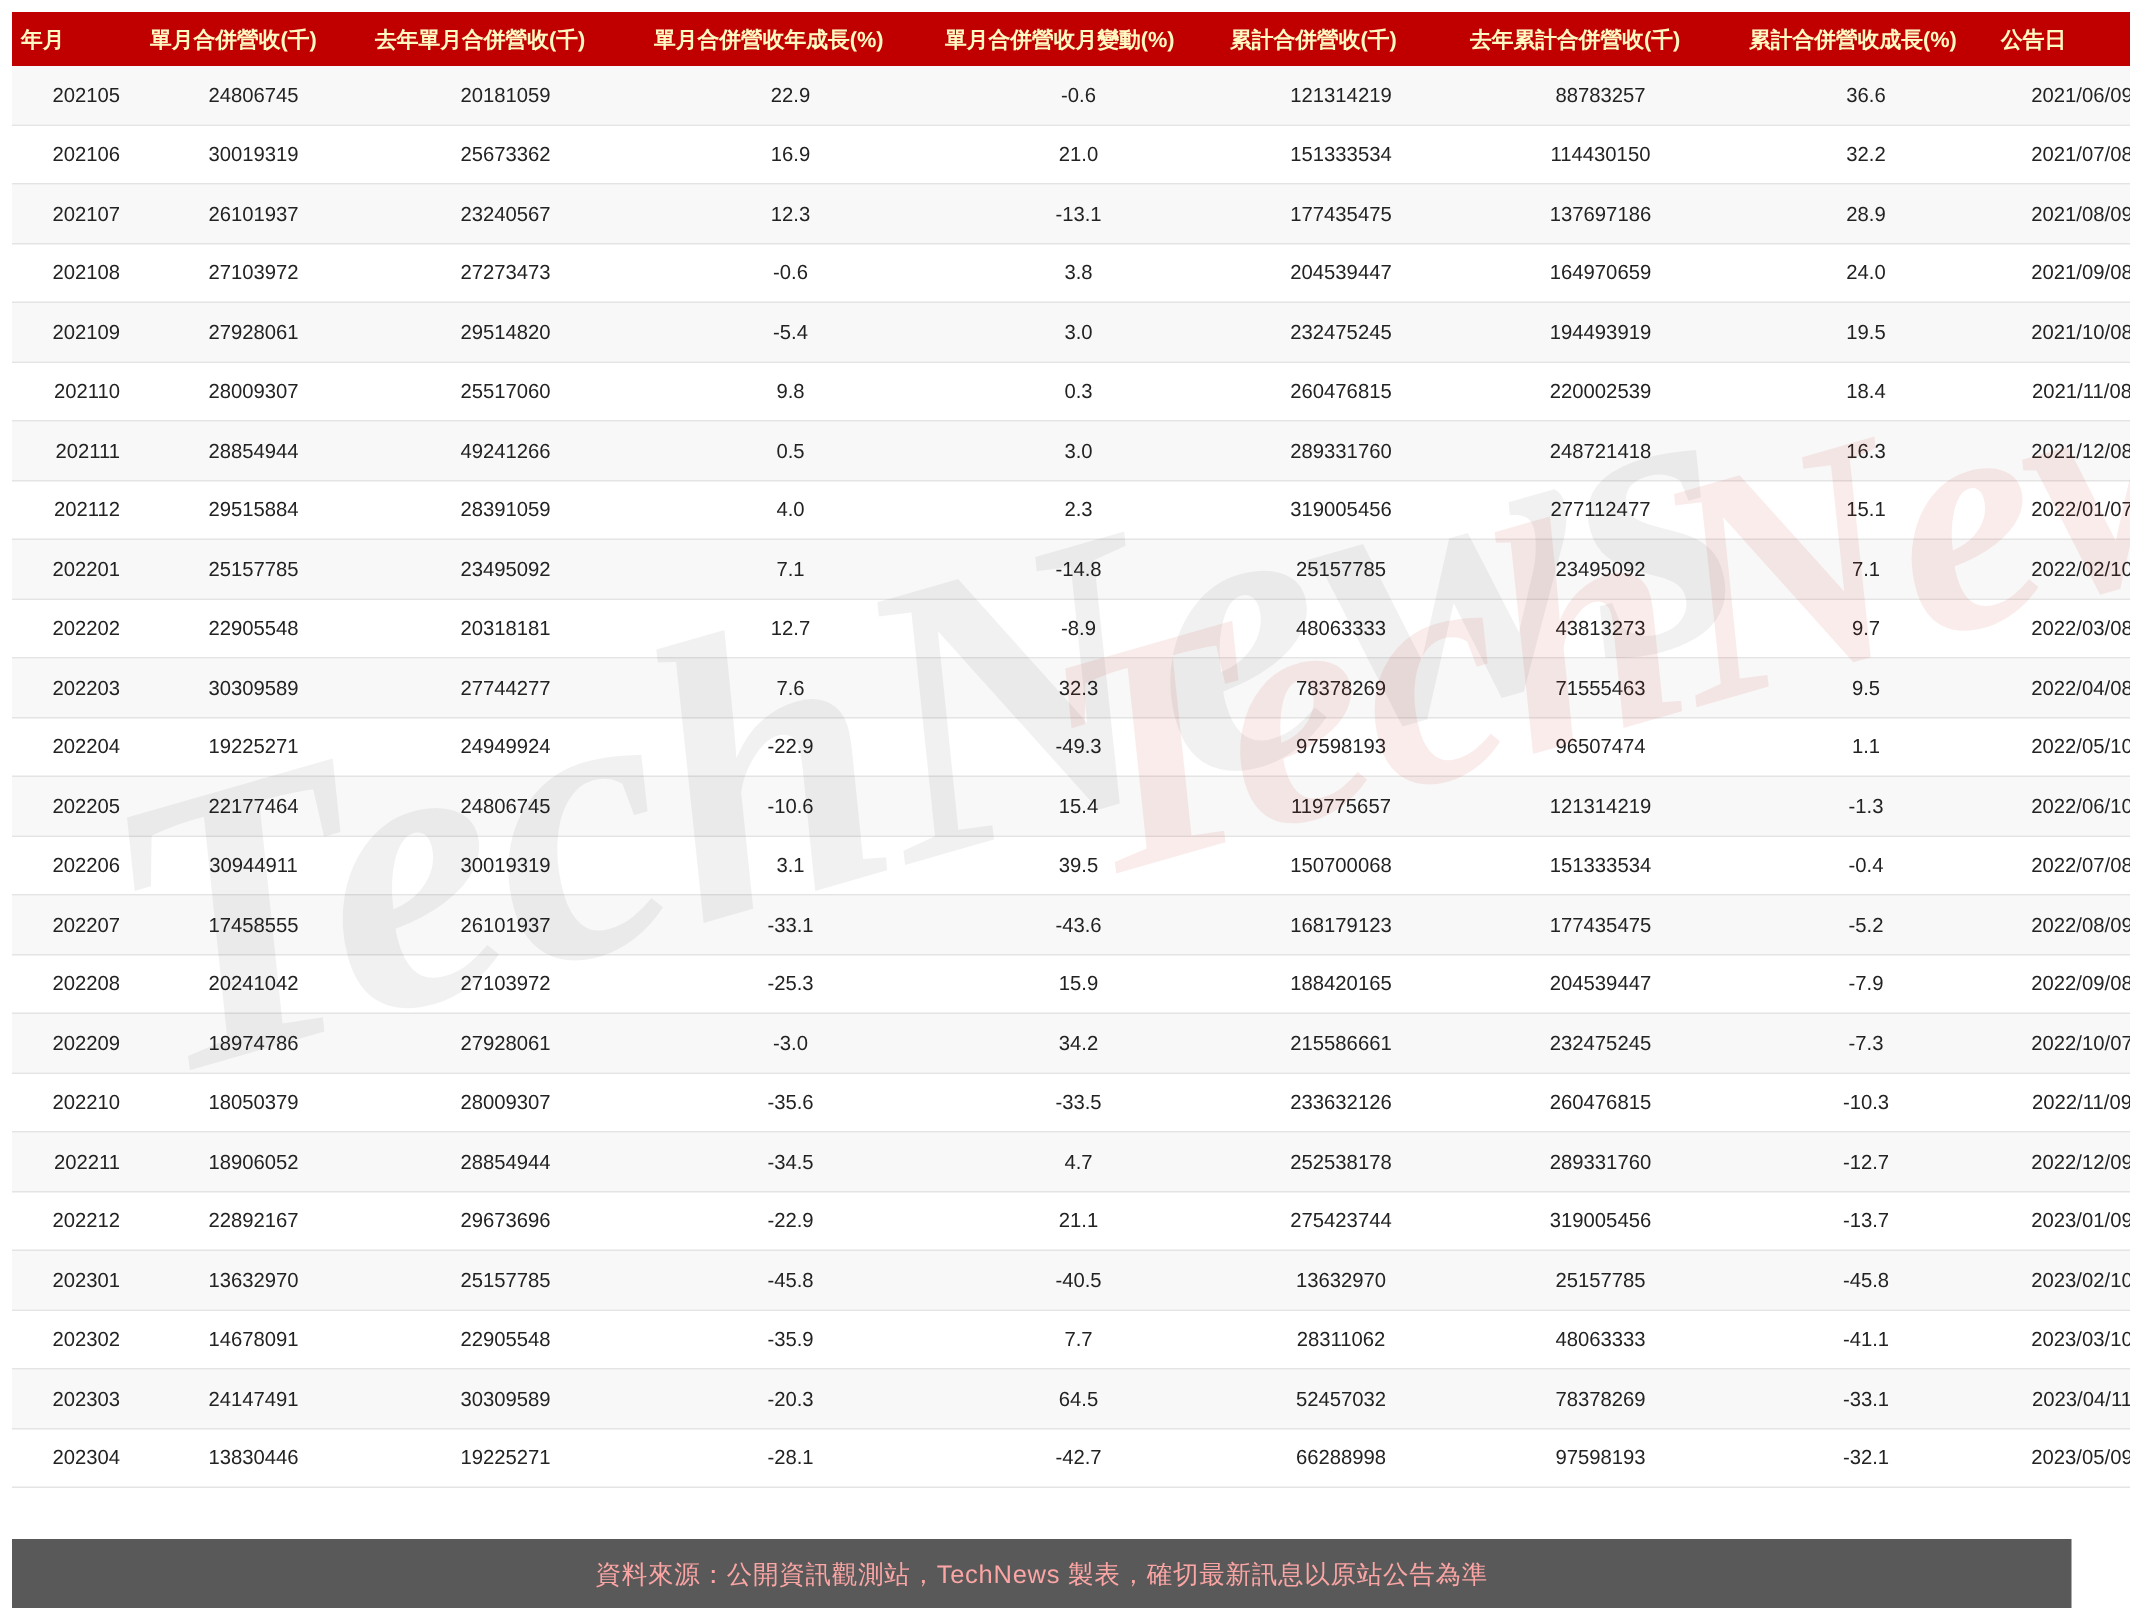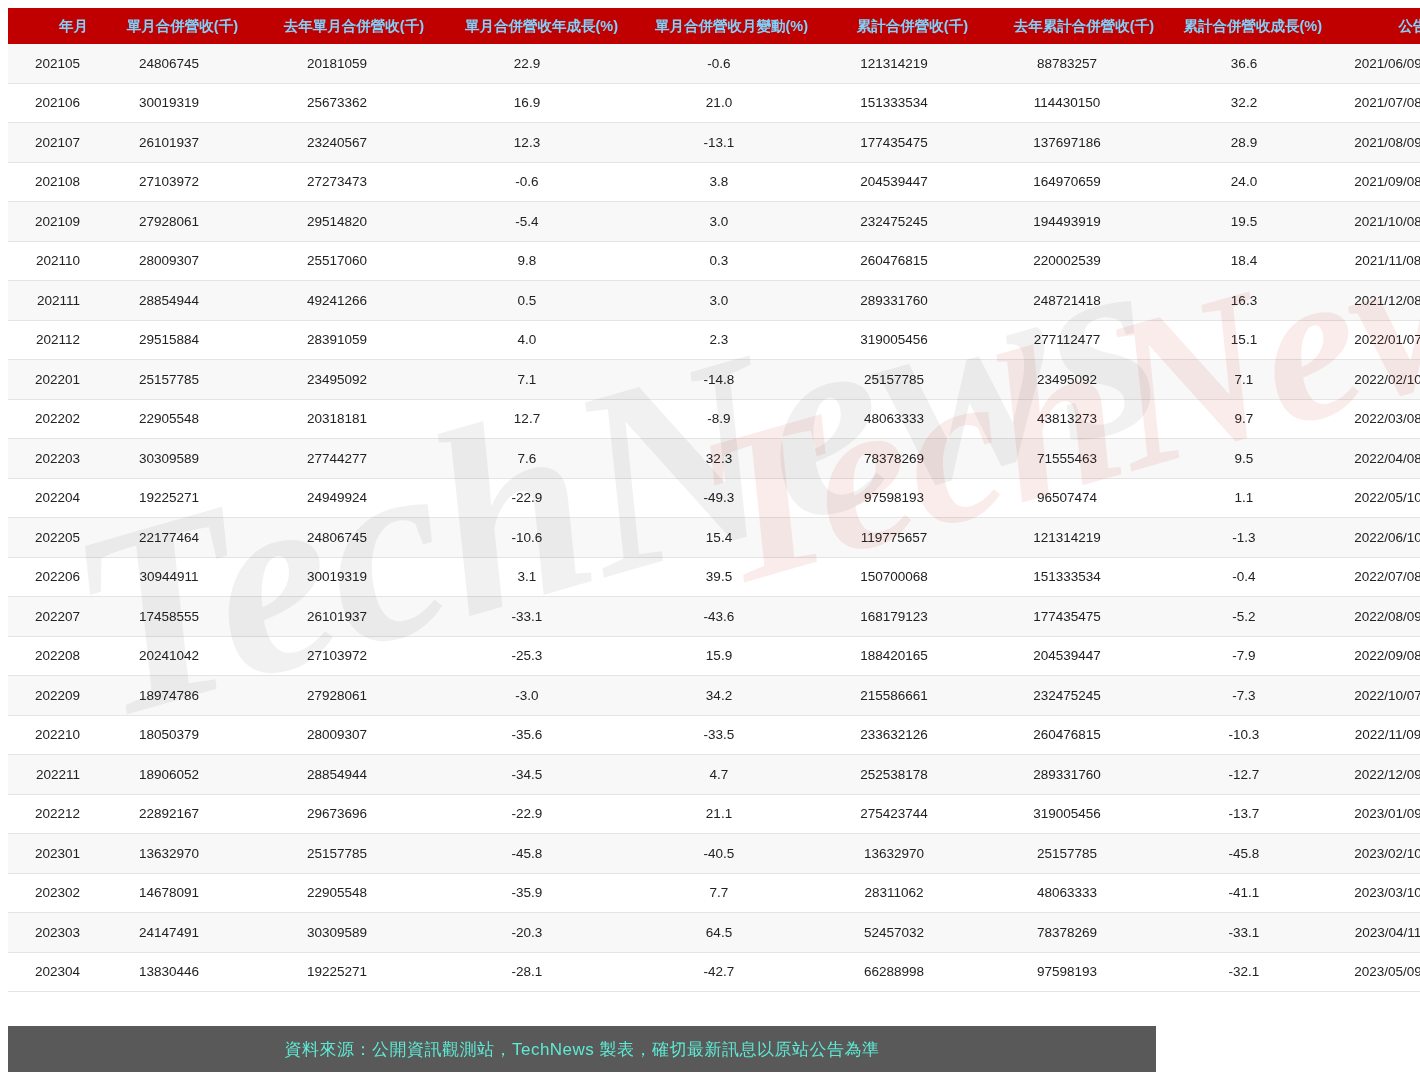--- a/index.html
+++ b/index.html
@@ -55,26 +55,26 @@
   }
   table {
     border-collapse: collapse;
     width: 100%;
     table-layout: fixed;
     position: relative;
     z-index: 2;
   }
   thead th {
     background: #c00000;
-    color: #7dd3fc;
+    color: #fef9c3;
     font-size: 14.5px;
     font-weight: bold;
     height: 36px;
     padding: 0 6px;
-    text-align: right;
+    text-align: left;
     vertical-align: middle;
     border: none;
     white-space: nowrap;
   }
   tbody td {
     font-size: 13.5px;
     color: #222222;
     height: 38.5px;
     padding: 0 14px;
     text-align: center;
@@ -88,24 +88,24 @@
   }
   tbody tr.even td {
     background: rgba(255, 255, 255, 0.55);
   }
   tbody td.c0 { text-align: right; }
   tbody td.num { text-align: center; }
   .footer {
     position: absolute;
     left: 8px;
     bottom: 8px;
-    width: 1148px;
+    width: 1373px;
     height: 46px;
     background: #595959;
-    color: #5eead4;
+    color: #fca5a5;
     font-size: 17px;
     display: flex;
     align-items: center;
     justify-content: center;
     letter-spacing: 0.5px;
     z-index: 6;
   }
   col.c-ym { width: 86px; }
   col.c-mrev { width: 150px; }
   col.c-lymrev { width: 186px; }

